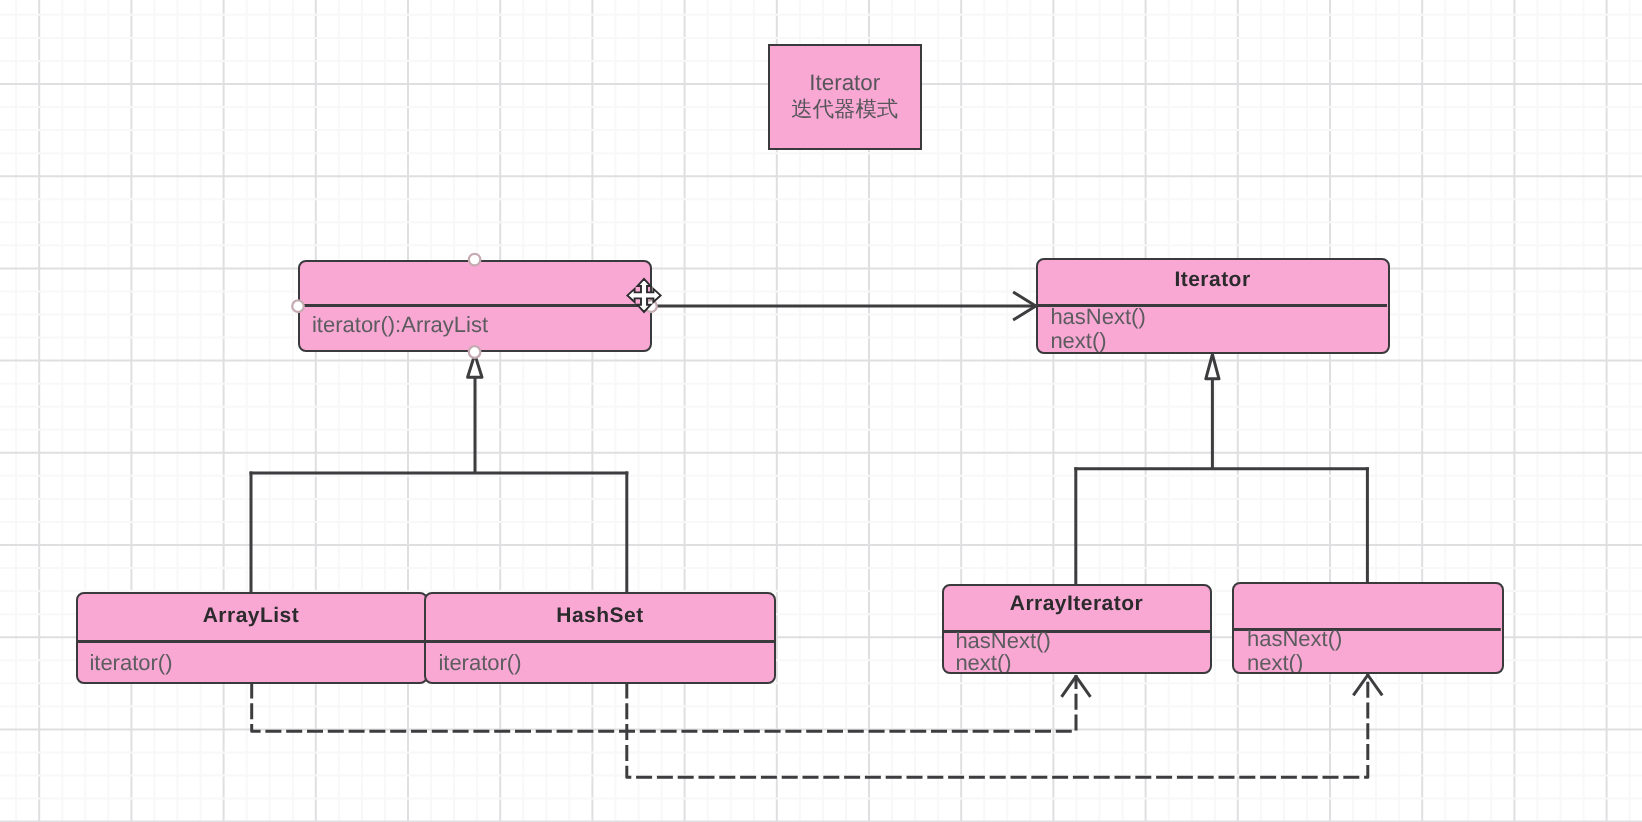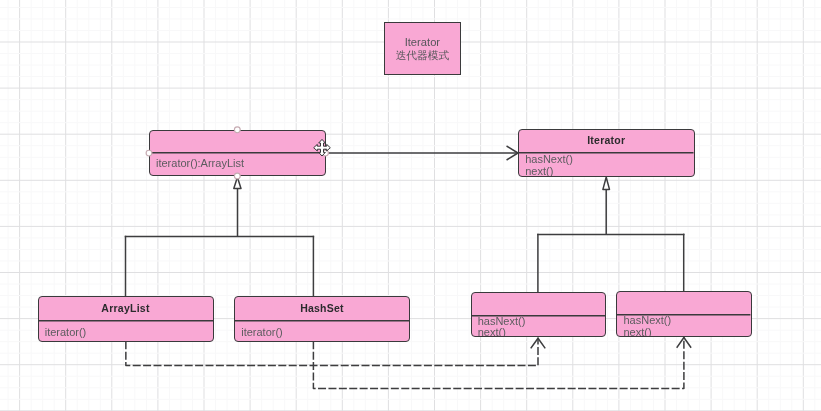--- a/index.html
+++ b/index.html
@@ -237,32 +237,33 @@
         <div class="hdr" style="top:0px;height:22.8px;line-height:22.8px;">ArrayList</div>
         <div class="rule" style="top:22.8px;">
           <svg viewBox="0 0 100 3" preserveAspectRatio="none">
             <line x1="0" y1="0.75" x2="100" y2="0.75" stroke="#3a3a3c" stroke-width="1.5" vector-effect="non-scaling-stroke"></line>
           </svg>
         </div>
         <div class="body">
           <div class="mem" style="top:29.1px;">iterator()</div>
         </div>
       </div>
-      <div class="box" style="left:234px;top:296px;width:176px;height:46px;">
+      <div class="box" style="left:212px;top:296px;width:176px;height:46px;">
         <div class="hdr" style="top:0px;height:22.8px;line-height:22.8px;">HashSet</div>
         <div class="rule" style="top:22.8px;">
           <svg viewBox="0 0 100 3" preserveAspectRatio="none">
             <line x1="0" y1="0.75" x2="100" y2="0.75" stroke="#3a3a3c" stroke-width="1.5" vector-effect="non-scaling-stroke"></line>
           </svg>
         </div>
         <div class="body">
           <div class="mem" style="top:29.1px;">iterator()</div>
         </div>
       </div>
       <div class="box" style="left:470.5px;top:291.6px;width:135.5px;height:45.3px;">
+        <div class="hdr" style="top:-1.5px;height:22.3px;line-height:22.3px;">ArrayIterator</div>
         <div class="rule" style="top:22.3px;">
           <svg viewBox="0 0 100 3" preserveAspectRatio="none">
             <line x1="0" y1="0.75" x2="100" y2="0.75" stroke="#3a3a3c" stroke-width="1.5" vector-effect="non-scaling-stroke"></line>
           </svg>
         </div>
         <div class="body">
           <div class="mem" style="top:22.1px;">hasNext()</div>
           <div class="mem" style="top:33.4px;">next()</div>
         </div>
       </div>

